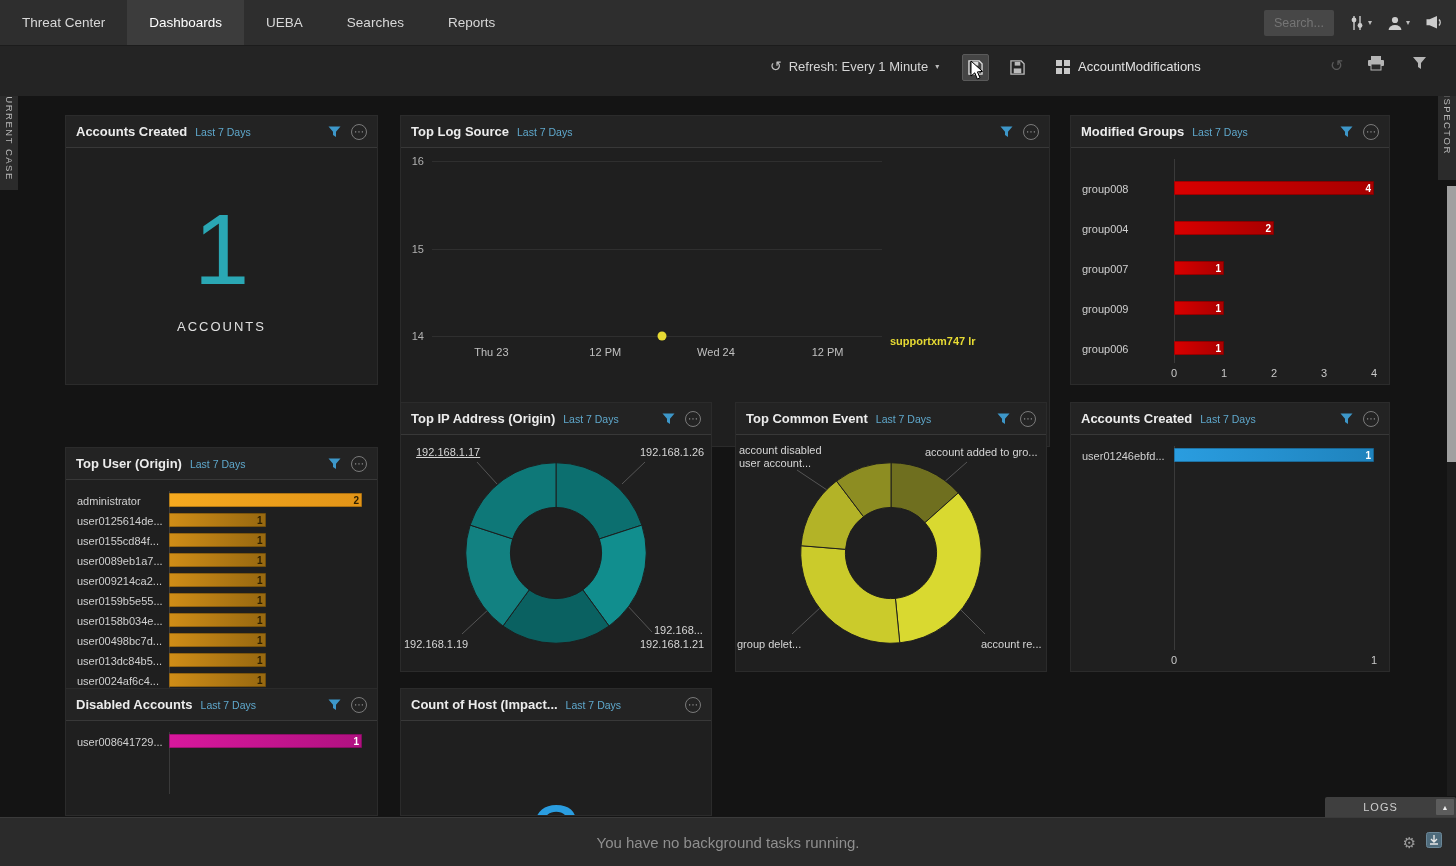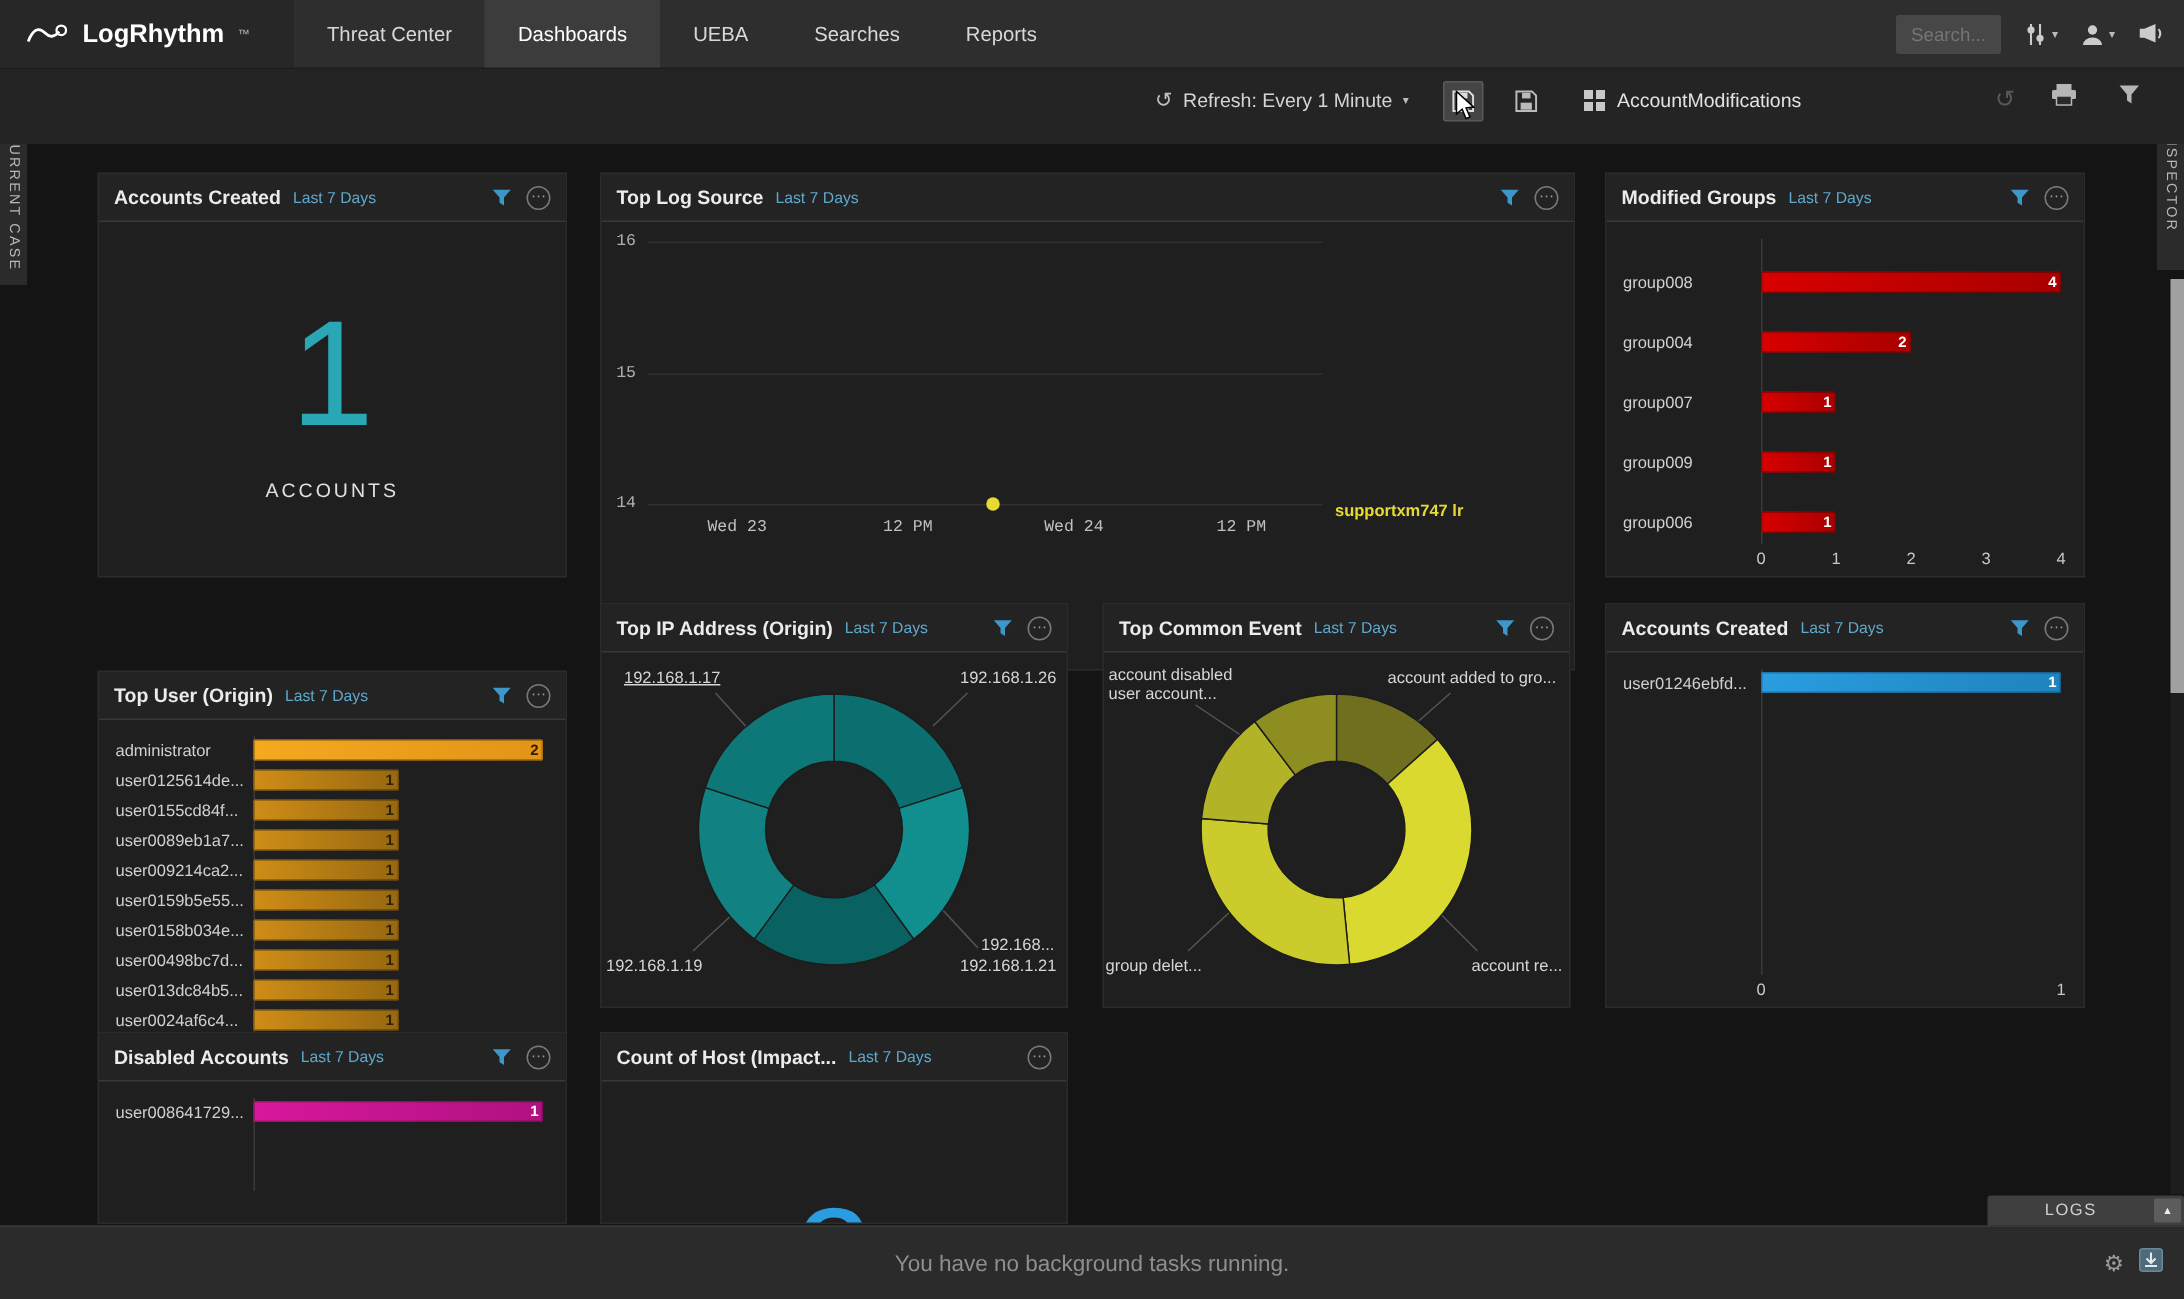--- a/index.html
+++ b/index.html
@@ -69,21 +69,21 @@
   .bar-row{display:flex;align-items:flex-end;height:20px;}
   .rows-loose .bar-row{height:40px;}
   .bar-label{width:88px;min-width:88px;margin-right:4px;font-size:11px;color:#d0d0d0;white-space:nowrap;overflow:hidden;}
   .bar-track{flex:1;position:relative;height:14px;}
   .bar-fill{height:100%;display:flex;align-items:center;justify-content:flex-end;border-radius:1px;box-shadow:inset 0 0 0 1px rgba(0,0,0,.25);}
   .bar-value{font-size:10px;font-weight:bold;padding-right:3px;}
   .bar-axis{position:absolute;left:92px;right:0;bottom:0;height:14px;}
   .axis-tick{position:absolute;transform:translateX(-50%);color:#c8c8c8;font-size:11px;}
 
   
-  .line-host{position:absolute;inset:0;font-family:Liberation Mono, monospace;}
+  .line-host{position:absolute;inset:0;}
   .line-plot{position:absolute;left:30px;top:12px;width:450px;height:175px;}
   .gridline{position:absolute;left:0;right:0;height:1px;background:#2f2f2f;}
   .ytick{position:absolute;left:-8px;transform:translate(-100%,-50%);color:#b0b0b0;font-size:11px;}
   .xtick{position:absolute;top:calc(100% + 10px);transform:translateX(-50%);color:#c0c0c0;font-size:11px;white-space:nowrap;}
   .dot{position:absolute;width:9px;height:9px;border-radius:50%;transform:translate(-50%,-50%);cursor:pointer;}
   .line-legend{position:absolute;left:488px;top:186px;font-size:11px;font-weight:bold;color:#e6da33;white-space:nowrap;}
 
   
   .donut-host{position:absolute;inset:0;}
   .donut-svg{position:absolute;left:50%;top:50%;transform:translate(-50%,-50%);width:190px;height:190px;}
@@ -99,28 +99,20 @@
   .logs-tab{position:absolute;right:0;bottom:49px;width:131px;height:20px;background:#3f3f3f;display:flex;align-items:center;z-index:31;border-radius:2px 2px 0 0;cursor:pointer;}
   .logs-label{flex:1;text-align:center;font-size:11px;letter-spacing:1px;color:#cfcfcf;}
   .logs-arrow{width:18px;height:16px;background:#5c5c5c;color:#eee;font-size:7px;display:flex;align-items:center;justify-content:center;margin-right:2px;border-radius:1px;}
 
   .cursor{position:absolute;left:970px;top:60px;z-index:99;pointer-events:none;}
 </style>
 </head>
 <body>
 
 <div class="nav">
-  <div class="brand">
-    <svg width="30" height="20" viewBox="0 0 32 20">
-      <path d="M3 15 Q8 2 15 9 Q20 14 25 8" stroke="#fff" stroke-width="2" fill="none"></path>
-      <circle cx="26.5" cy="7" r="3.4" fill="none" stroke="#fff" stroke-width="1.6"></circle>
-    </svg>
-    <span>LogRhythm</span>
-      <sup>™</sup>
-  </div>
   <div class="tab">Threat Center</div>
   <div class="tab active">Dashboards</div>
   <div class="tab">UEBA</div>
   <div class="tab">Searches</div>
   <div class="tab">Reports</div>
   <div class="nav-right">
     <input class="search" placeholder="Search..." style="">
     <span class="nav-ic">
       <svg width="16" height="16" viewBox="0 0 16 16">
         <line x1="5" y1="1" x2="5" y2="15" stroke="#ccc" stroke-width="1.4"></line>
@@ -239,21 +231,21 @@
   </div>
   <div class="panel-body">
     <div class="line-host">
         <div class="line-plot">
           <div class="gridline" style="top: 0%;"></div>
           <span class="ytick" style="top: 0%;">16</span>
           <div class="gridline" style="top: 50%;"></div>
           <span class="ytick" style="top: 50%;">15</span>
           <div class="gridline" style="top: 100%;"></div>
           <span class="ytick" style="top: 100%;">14</span>
-          <span class="xtick" style="left: 13.2%;">Wed 23</span>
+          <span class="xtick" style="left: 13.2%;">Thu 23</span>
           <span class="xtick" style="left: 38.5%;">12 PM</span>
           <span class="xtick" style="left: 63.1%;">Wed 24</span>
           <span class="xtick" style="left: 87.9%;">12 PM</span>
           <div class="dot" style="left: 51%; top: 100%; background: rgb(230, 218, 51);"></div>
         </div>
       </div>
     <span class="line-legend">supportxm747 lr</span>
   </div>
 </div>
 

